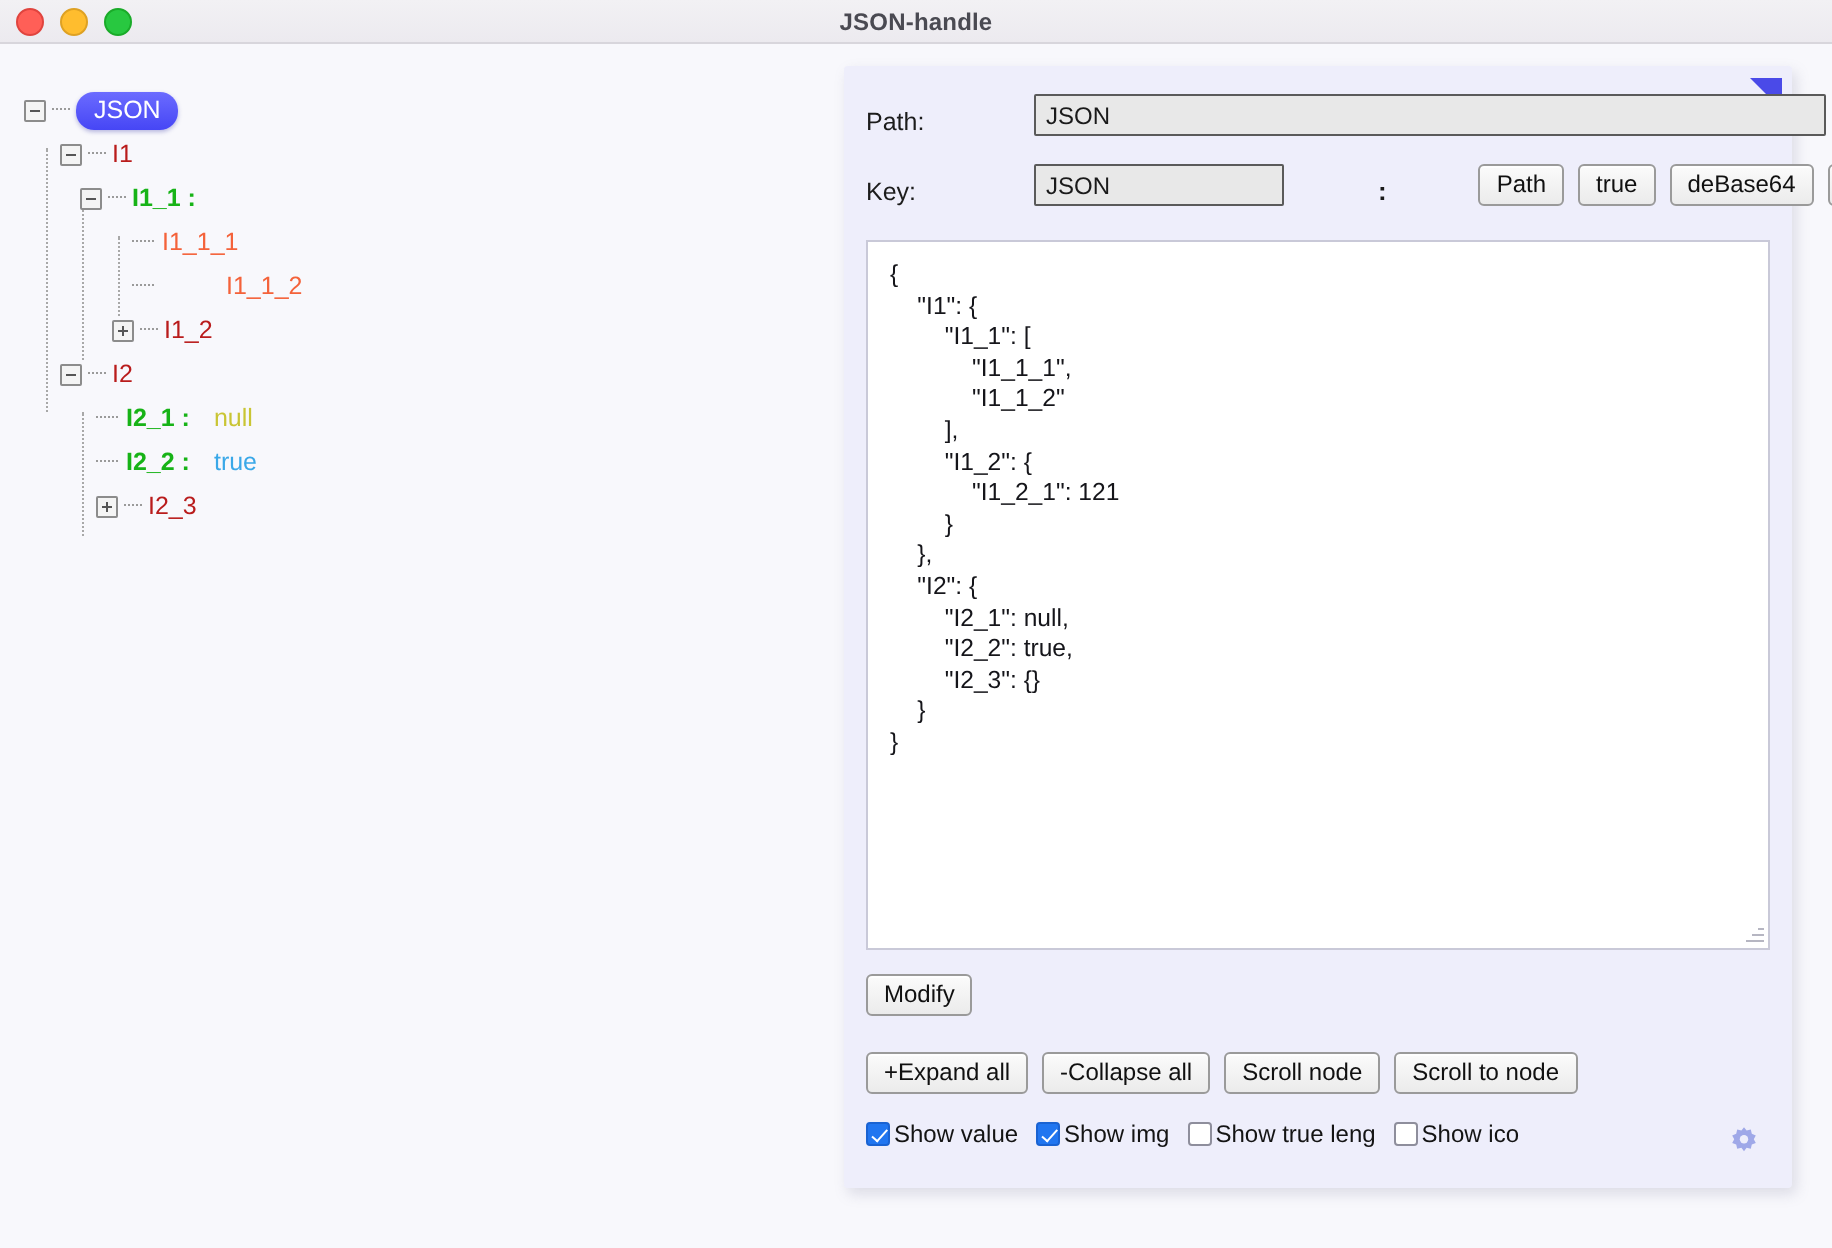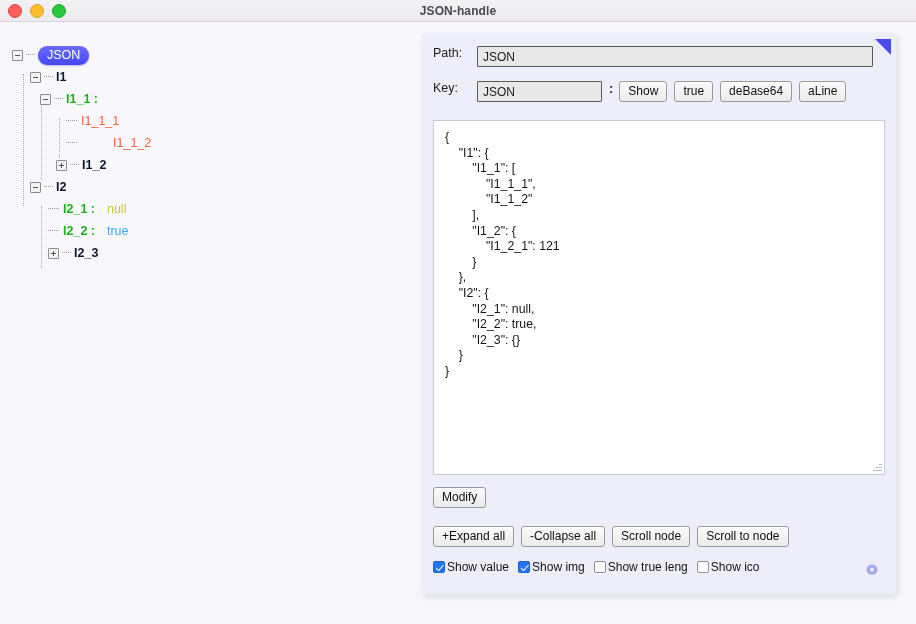--- a/index.html
+++ b/index.html
@@ -120,21 +120,21 @@
   .root-badge {
     background: linear-gradient(#6b6bff, #4646f5);
     color: #fff;
     font-size: 12.5px;
     font-weight: 500;
     padding: 2px 9px 3px 9px;
     border-radius: 9px;
     box-shadow: 0 1px 2px rgba(60,60,170,0.35);
     line-height: 14px;
   }
-  .k-plain  { color: #0f172a; font-size: 12.5px; font-weight: bold; }
+  .k-plain  { color: #b91c1c; font-size: 12.5px; }
   .k-green  { color: #17b317; font-weight: bold; font-size: 12.5px; }
   .v-orange { color: #f4623a; font-size: 12.5px; }
   .v-null   { color: #c9c534; font-size: 12.5px; margin-left: 12px; }
   .v-true   { color: #3aa8e8; font-size: 12.5px; margin-left: 12px; }
 
   
   #panel {
     position: absolute;
     left: 422px; top: 11px;
     width: 474px;
@@ -148,22 +148,23 @@
     position: absolute;
     right: 5px; top: 6px;
     width: 0; height: 0;
     border-top: 16px solid #4a4ae8;
     border-left: 16px solid transparent;
   }
 
   .field-row {
     position: absolute;
     display: flex;
-    align-items: flex-start;
+    align-items: flex-end;
     height: 22px;
+    gap: 40px;
   }
   .field-label {
     font-size: 12.5px;
     color: #1c1c1c;
     width: 44px;
   }
   .txtinput {
     height: 21px;
     box-sizing: border-box;
     border: 1.5px solid #5a5a5a;
@@ -363,21 +364,21 @@
     <div class="field-row" style="left:11px; top:13px;">
       <span class="field-label">Path:</span>
       <input id="path-input" class="txtinput" type="text" value="JSON" style="">
     </div>
 
     <div class="field-row" style="left:11px; top:48px;">
       <span class="field-label">Key:</span>
       <input id="key-input" class="txtinput" type="text" value="JSON" style="">
       <span class="colon-sep">:</span>
       <span class="btnrow">
-        <button class="btn">Show</button>
+        <button class="btn">Path</button>
         <button class="btn">true</button>
         <button class="btn">deBase64</button>
         <button class="btn">aLine</button>
       </span>
     </div>
 
     <div id="json-area">
       <pre id="json-text">{
     "I1": {
         "I1_1": [

